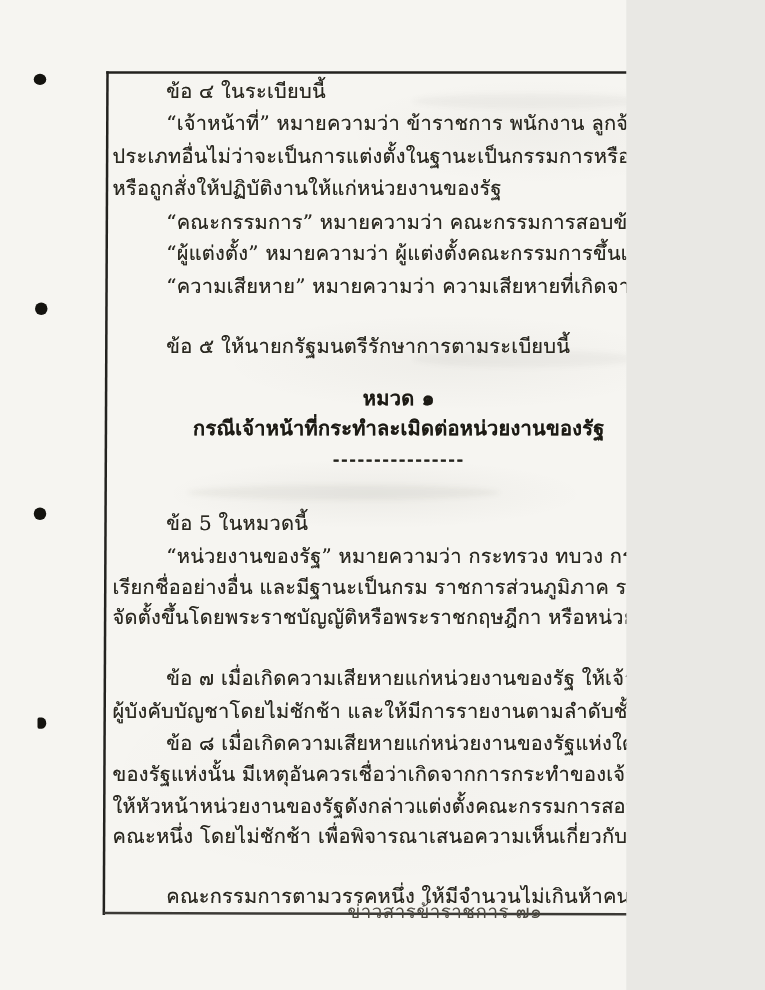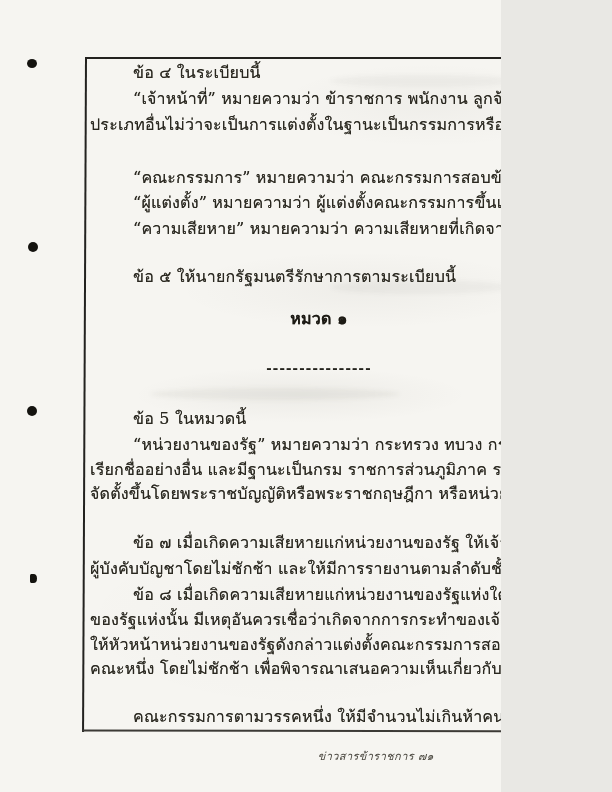--- a/index.html
+++ b/index.html
@@ -42,22 +42,22 @@
     color:#2a2820;
     white-space:nowrap;
     letter-spacing:0.2px;
     text-shadow:0 0 0.5px rgba(42,40,32,0.65);
   }
   .indent { padding-left:43px; }
   .center { text-align:center; }
   .bold   { font-weight:bold; color:#1c1a14; }
   .divider{ font-weight:bold; font-size:13px; letter-spacing:1.2px; color:#23221c; }
   .footer {
-    position:absolute; right:67px; top:747px;
-    font-size:11px; font-style:italic;
+    position:absolute; right:67px; top:717px;
+    font-size:15px; 
     color:#4b4840; letter-spacing:0.4px;
     white-space:nowrap;
   }
 </style>
 </head>
 <body>
 
 <div class="page">
 
   <div class="b-left"></div>
@@ -70,26 +70,28 @@
   <div class="dot d3"></div>
   <div class="dot d4"></div>
 
   <div class="smudge s1"></div>
   <div class="smudge s2"></div>
   <div class="smudge s3"></div>
 
   <div class="line indent" style="top:62px">ข้อ ๔  ในระเบียบนี้</div>
   <div class="line indent" style="top:88px">“เจ้าหน้าที่”  หมายความว่า  ข้าราชการ  พนักงาน  ลูกจ้าง  หรือผู้ปฏิบัติงาน</div>
   <div class="line" style="top:114px">ประเภทอื่นไม่ว่าจะเป็นการแต่งตั้งในฐานะเป็นกรรมการหรือฐานะอื่นใดบรรดาซึ่งได้รับแต่งตั้ง</div>
+  <div class="line" style="top:140px">หรือถูกสั่งให้ปฏิบัติงานให้แก่หน่วยงานของรัฐ</div>
   <div class="line indent" style="top:167px">“คณะกรรมการ” หมายความว่า คณะกรรมการสอบข้อเท็จจริงความรับผิดทางละเมิด</div>
   <div class="line indent" style="top:192px">“ผู้แต่งตั้ง” หมายความว่า ผู้แต่งตั้งคณะกรรมการขึ้นเพื่อปฏิบัติตามระเบียบนี้</div>
   <div class="line indent" style="top:218px">“ความเสียหาย” หมายความว่า ความเสียหายที่เกิดจากการละเมิดอย่างใด ๆ แต่</div>
   <div class="line indent" style="top:266px">ข้อ ๕  ให้นายกรัฐมนตรีรักษาการตามระเบียบนี้</div>
 
   <div class="line center bold" style="top:308px">หมวด ๑</div>
+  <div class="line center bold" style="top:332px">กรณีเจ้าหน้าที่กระทำละเมิดต่อหน่วยงานของรัฐ</div>
   <div class="line center divider" style="top:358px">----------------</div>
 
   <div class="line indent" style="top:408px">ข้อ 5  ในหมวดนี้</div>
   <div class="line indent" style="top:434px">“หน่วยงานของรัฐ”  หมายความว่า  กระทรวง  ทบวง  กรม  หรือส่วนราชการที่</div>
   <div class="line" style="top:459px">เรียกชื่ออย่างอื่น และมีฐานะเป็นกรม ราชการส่วนภูมิภาค ราชการส่วนท้องถิ่น รัฐวิสาหกิจที่</div>
   <div class="line" style="top:483px">จัดตั้งขึ้นโดยพระราชบัญญัติหรือพระราชกฤษฎีกา  หรือหน่วยงานอื่นของรัฐตามกฎหมายว่า</div>
   <div class="line indent" style="top:532px">ข้อ ๗  เมื่อเกิดความเสียหายแก่หน่วยงานของรัฐ  ให้เจ้าหน้าที่ที่เกี่ยวข้องแจ้งต่อ</div>
   <div class="line" style="top:558px">ผู้บังคับบัญชาโดยไม่ชักช้า และให้มีการรายงานตามลำดับชั้นถึงหัวหน้าหน่วยงานของรัฐแห่งนั้น</div>
   <div class="line indent" style="top:584px">ข้อ ๘  เมื่อเกิดความเสียหายแก่หน่วยงานของรัฐแห่งใด  และหัวหน้าหน่วยงาน</div>
   <div class="line" style="top:609px">ของรัฐแห่งนั้น มีเหตุอันควรเชื่อว่าเกิดจากการกระทำของเจ้าหน้าที่ของหน่วยงานของรัฐแห่งนั้น</div>

